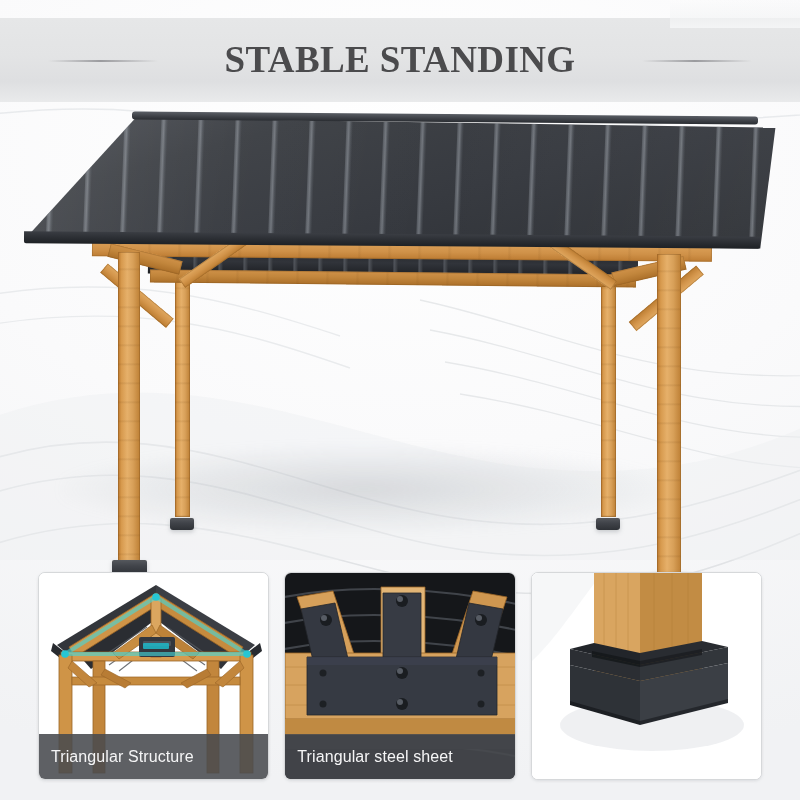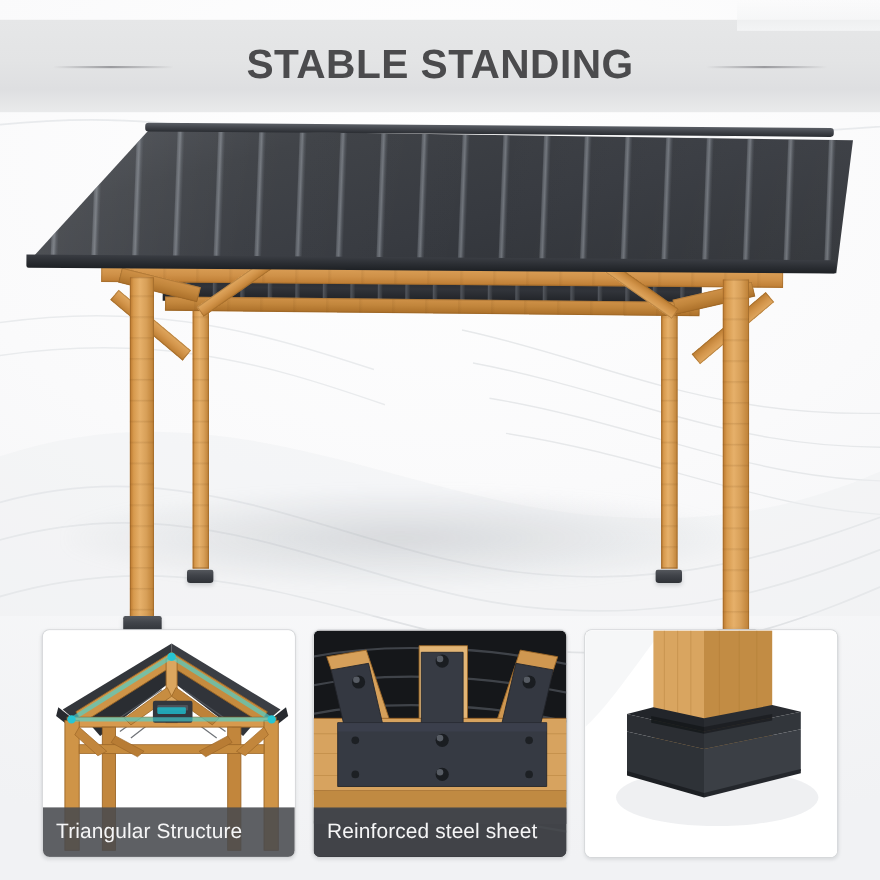--- a/index.html
+++ b/index.html
@@ -22,21 +22,21 @@
   
   .header {
     position:absolute; left:0; top:18px; width:800px; height:84px; z-index:5;
     background:linear-gradient(180deg,#e6e7e8 0%,#e3e4e5 45%,#dedfe1 75%,#e9eaeb 100%);
   }
   .header-title {
     position:absolute; left:0; right:0; top:50%; transform:translateY(-52%);
     text-align:center;
     font-size:37px; font-weight:bold; letter-spacing:0.4px;
     color:#4b4b4d;
-    font-family:Liberation Sans, sans-serif;
+    font-family:Liberation Serif, serif;
   }
   .header-rule {
     position:absolute; top:50%; height:2px; width:110px;
     background:linear-gradient(90deg,rgba(120,120,125,0) 0%,rgba(110,110,115,.62) 48%,rgba(120,120,125,0) 100%);
   }
   .header-rule.left { left:48px; }
   .header-rule.right { right:48px; }
   .header-gloss {
     position:absolute; right:0; top:-18px; width:130px; height:28px;
     background:linear-gradient(180deg,rgba(255,255,255,0) 0%,#f3f4f5 100%);
@@ -150,21 +150,21 @@
     border:1px solid #d6d8da;
     border-radius:7px;
     overflow:hidden;
     box-shadow:0 1px 3px rgba(130,135,142,.20);
   }
   .thumb-art { position:absolute; inset:0; overflow:hidden; background:#ffffff; }
   .thumb-caption {
     position:absolute; left:0; right:0; bottom:0; height:45px;
     background:rgba(72,74,78,.88);
     color:#f5f5f6;
-    font-size:19px;
+    font-size:16px;
     display:flex; align-items:center;
     padding-left:12px;
     letter-spacing:0.1px;
     white-space:nowrap;
     overflow:hidden;
   }
 </style>
 </head>
 <body>
 
@@ -383,21 +383,21 @@
               <circle cx="115" cy="98" r="3" fill="#575c64"></circle>
             <circle cx="117" cy="131" r="6" fill="#1a1d21"></circle>
               <circle cx="115" cy="129" r="3" fill="#575c64"></circle>
             <circle cx="38" cy="100" r="3.5" fill="#1d2024"></circle>
             <circle cx="38" cy="131" r="3.5" fill="#1d2024"></circle>
             <circle cx="196" cy="100" r="3.5" fill="#1d2024"></circle>
             <circle cx="196" cy="131" r="3.5" fill="#1d2024"></circle>
           </g>
         </svg>
       </div>
-      <div class="thumb-caption">Reinforced steel sheet</div>
+      <div class="thumb-caption">Triangular steel sheet</div>
     </div>
 
     <div class="thumb">
       <div class="thumb-art">
         <svg width="235" height="208" viewBox="0 0 235 208" style="position:absolute;left:0;top:0;">
           <rect x="0" y="0" width="235" height="208" fill="#ffffff"></rect>
           <ellipse cx="120" cy="152" rx="92" ry="26" fill="#e9ebee" opacity="0.75"></ellipse>
           <path d="M0,0 L70,0 C40,40 20,70 0,88 Z" fill="#f2f3f5" opacity="0.7"></path>
 
           <polygon points="62,0 108,0 108,118 62,104" fill="#d9a560"></polygon>

